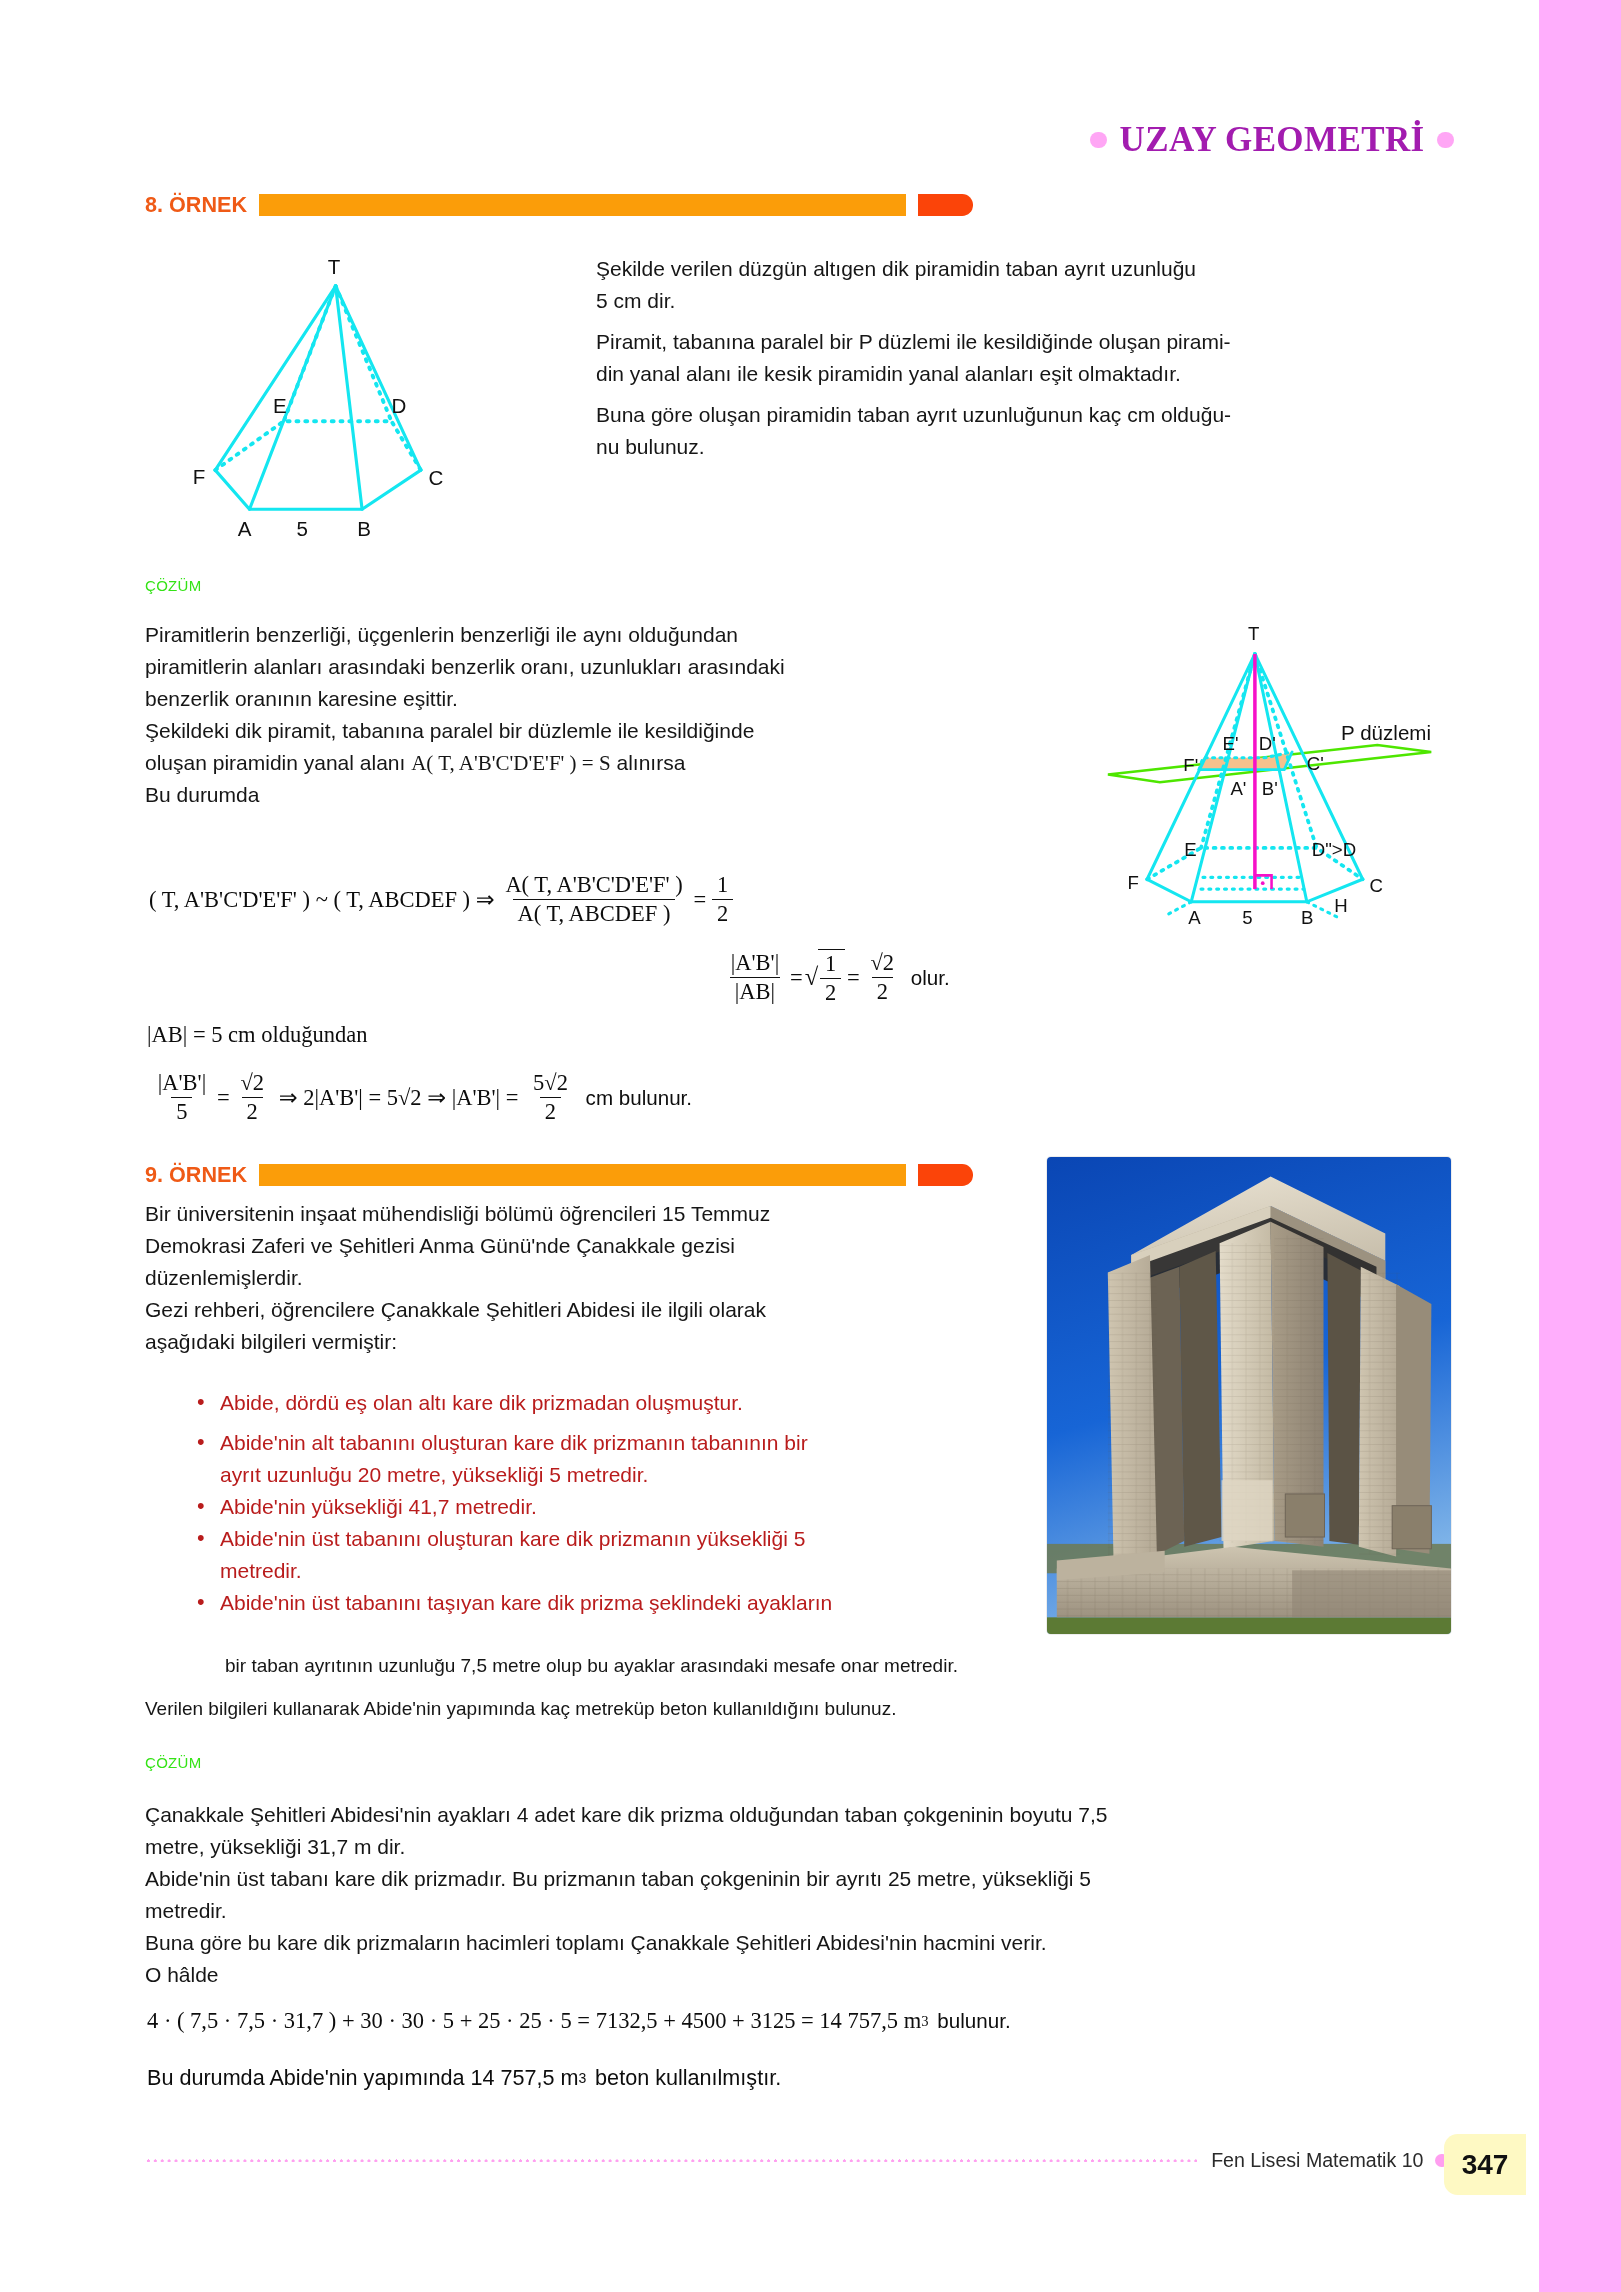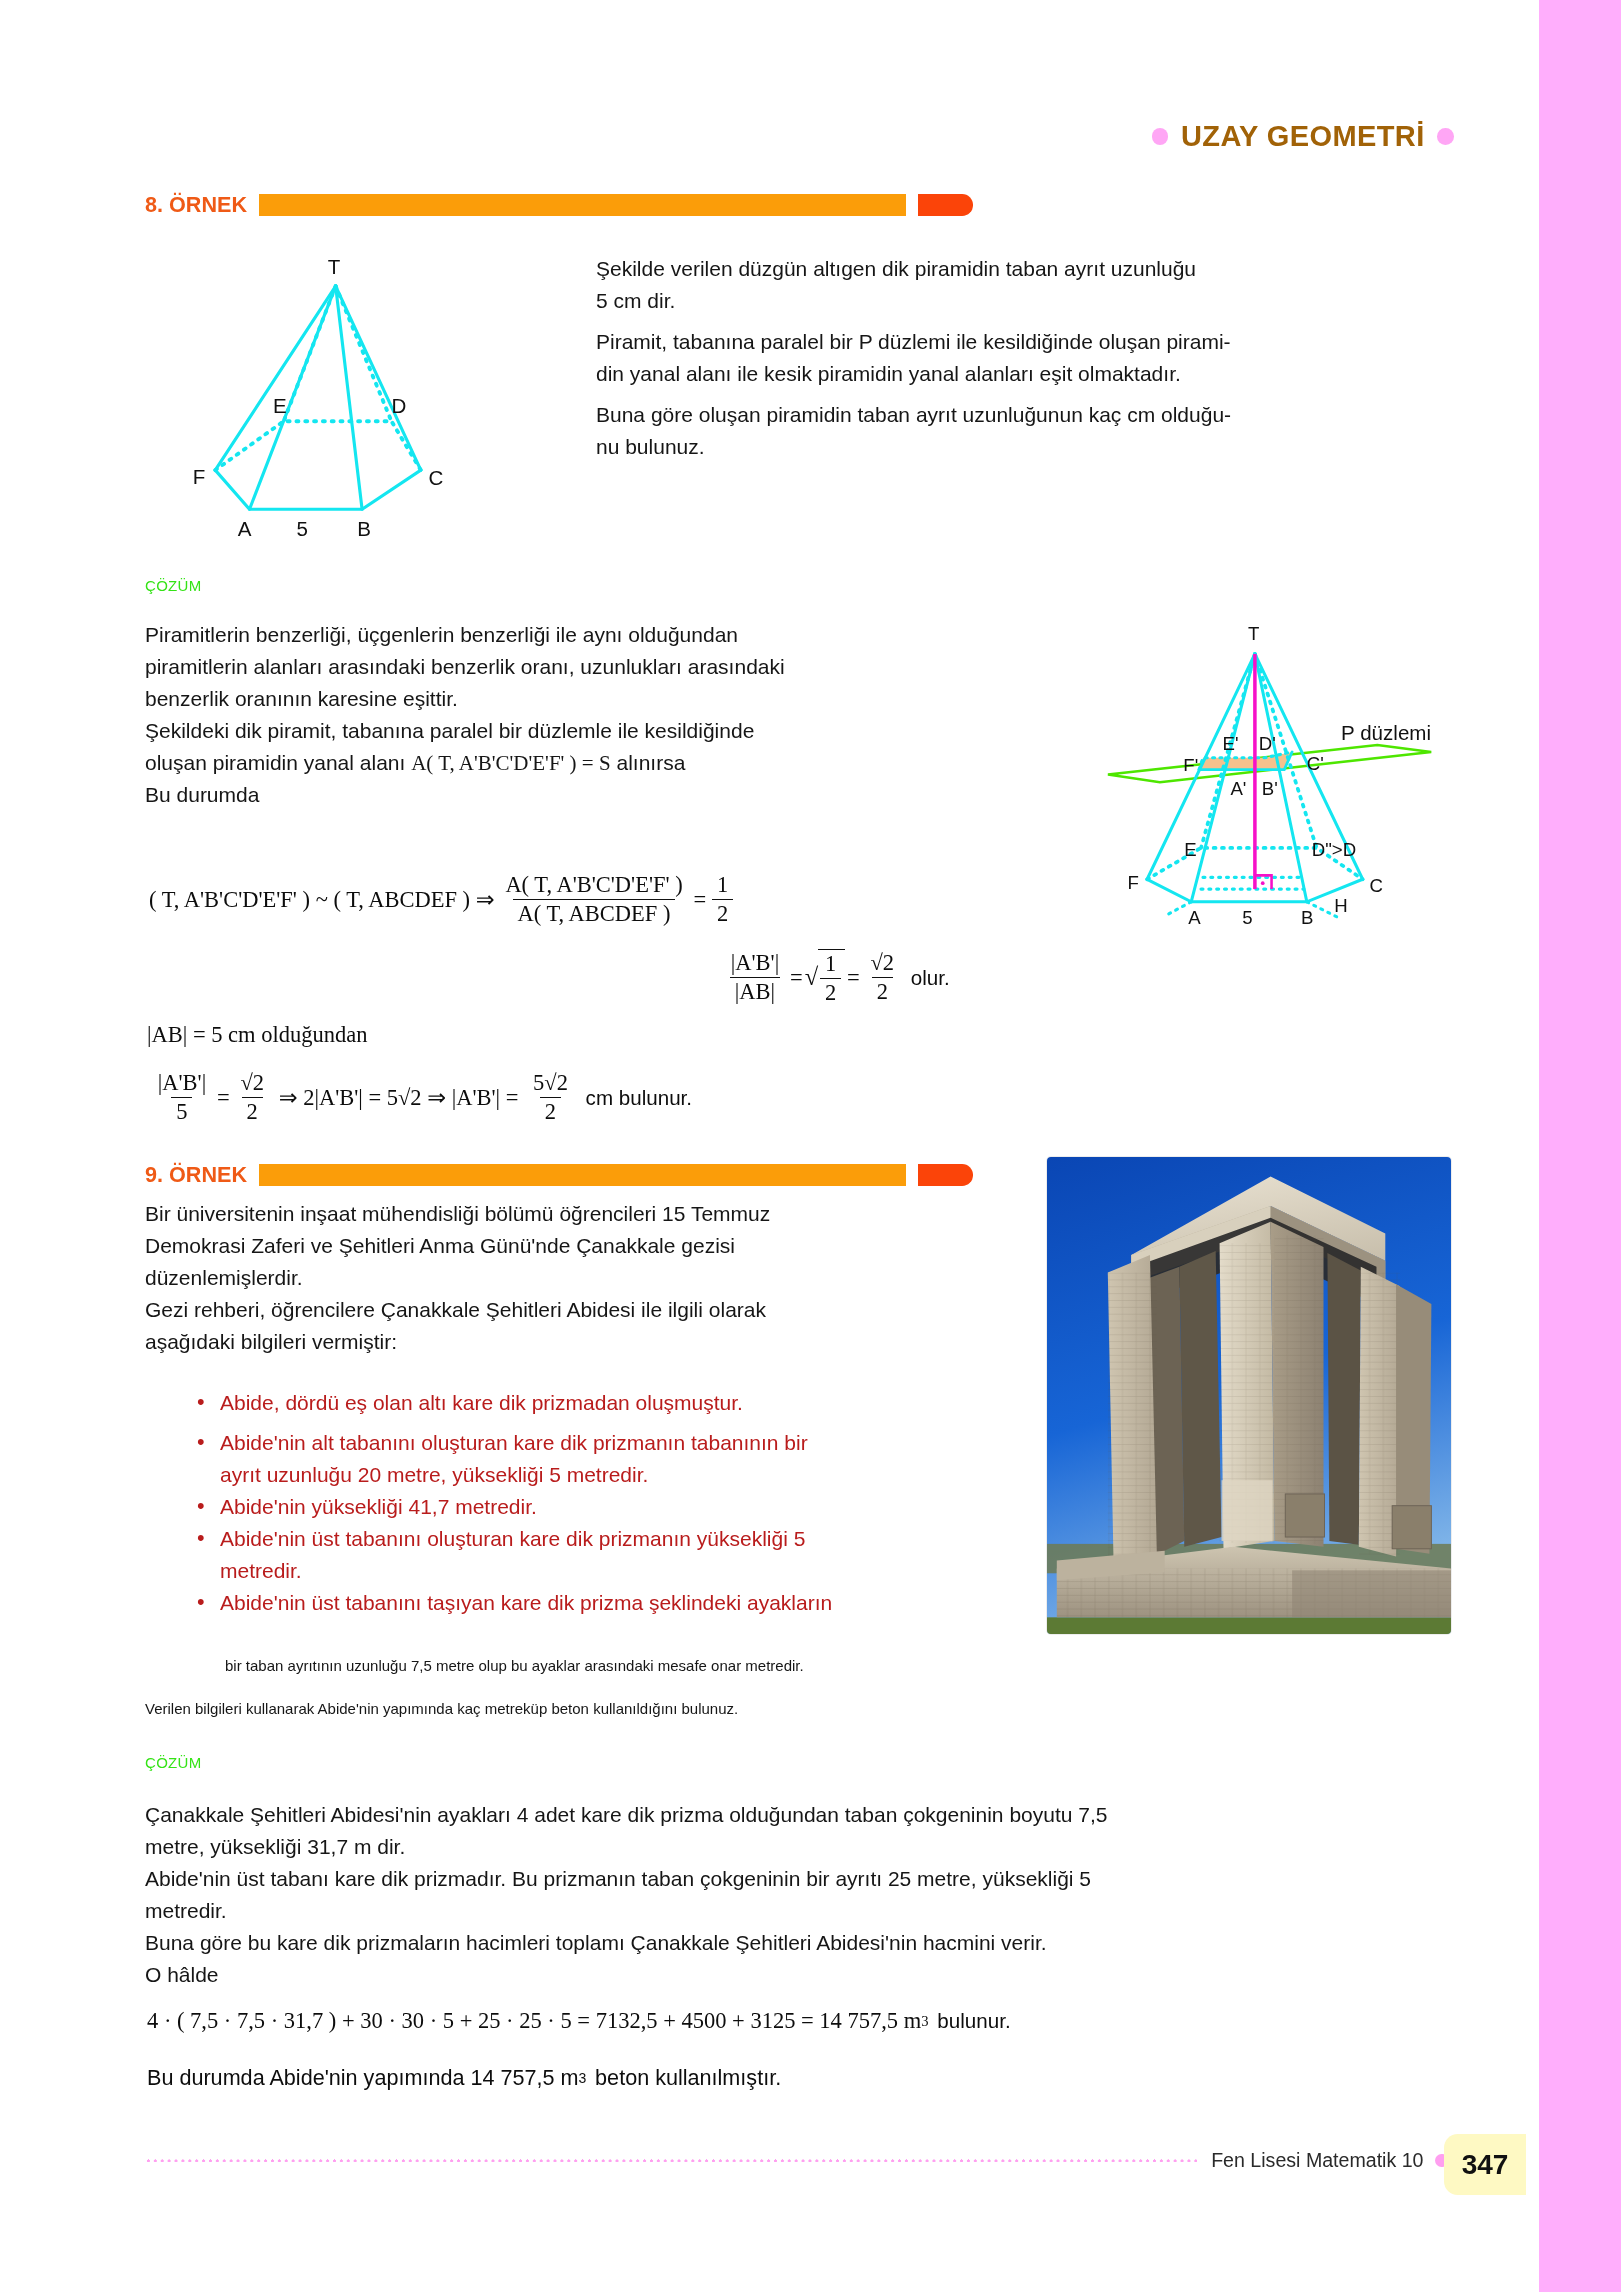--- a/index.html
+++ b/index.html
@@ -18,22 +18,22 @@
 
   
   .chapter-header {
     position: absolute; top: 120px; right: 167px;
     display: flex; align-items: center; gap: 12.7px;
   }
   .chapter-header .dot {
     width: 16.7px; height: 16.7px; border-radius: 50%; background: #ffa6f5;
   }
   .chapter-title {
-    font-size: 29px; font-weight: bold; color: #a16207;
-    letter-spacing: 0.4px; font-family: Liberation Sans, sans-serif;
+    font-size: 35px; font-weight: bold; color: #a21caf;
+    letter-spacing: 0.4px; font-family: Liberation Serif, serif;
   }
 
   
   .ornek-row { position: absolute; display: flex; align-items: center; }
   .ornek-label {
     font-size: 21.6px; font-weight: bold; color: #ef5a16;
     white-space: nowrap; margin-right: 11.8px;
   }
   .bar-main { height: 22.5px; background: #fb9d09; }
   .bar-end {
@@ -77,21 +77,21 @@
 
   
   .bullets { position: absolute; font-size: 21px; line-height: 32px; color: #b91c1c; }
   .bullets li {
     list-style: none; position: relative; padding-left: 29px; margin-bottom: 7.8px;
   }
   .bullets li::before {
     content: "•"; position: absolute; left: 5.9px; top: -1px; font-size: 21.6px;
   }
   .bullets li.no-gap { margin-bottom: 0; }
-  .bullet-cont { position: absolute; font-size: 15px; line-height: 32px; color: #161616; }
+  .bullet-cont { position: absolute; font-size: 19px; line-height: 32px; color: #161616; }
 
   
   .figure { position: absolute; }
   .figure svg { display: block; }
 
   
   .photo {
     position: absolute; overflow: hidden; border-radius: 3.9px;
     box-shadow: 0 0 0 1px rgba(0,0,0,0.07);
   }

